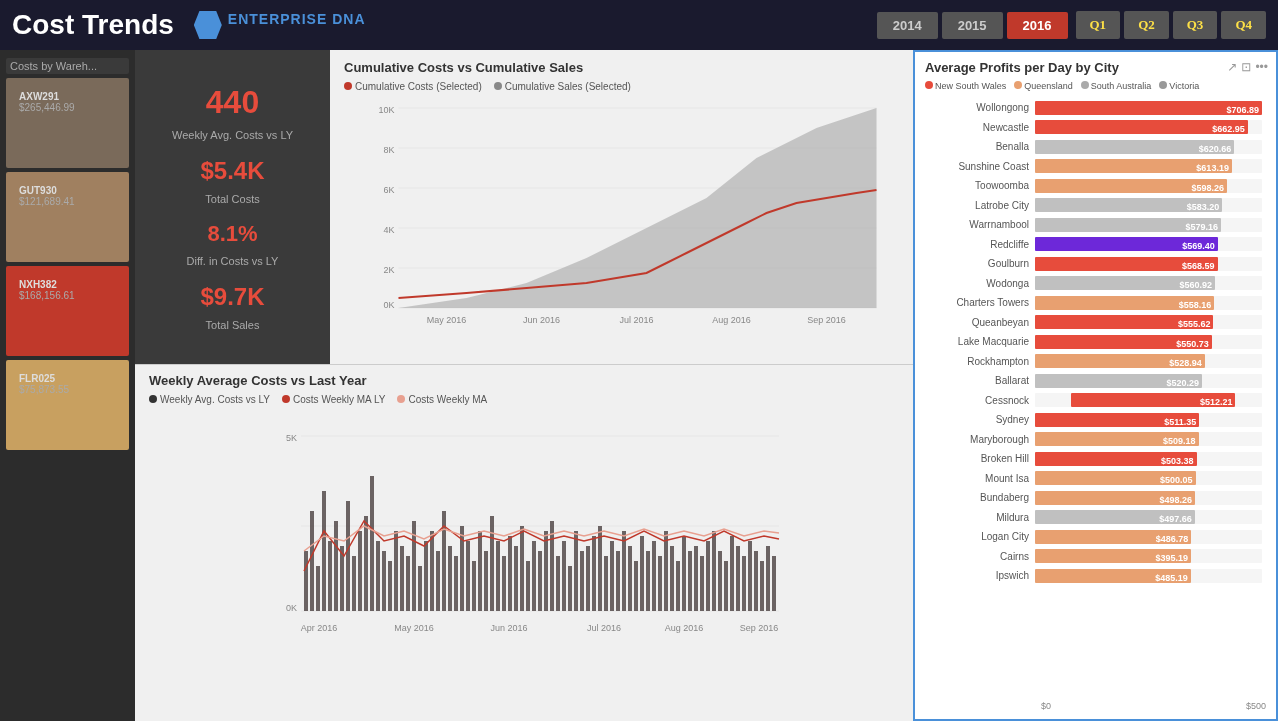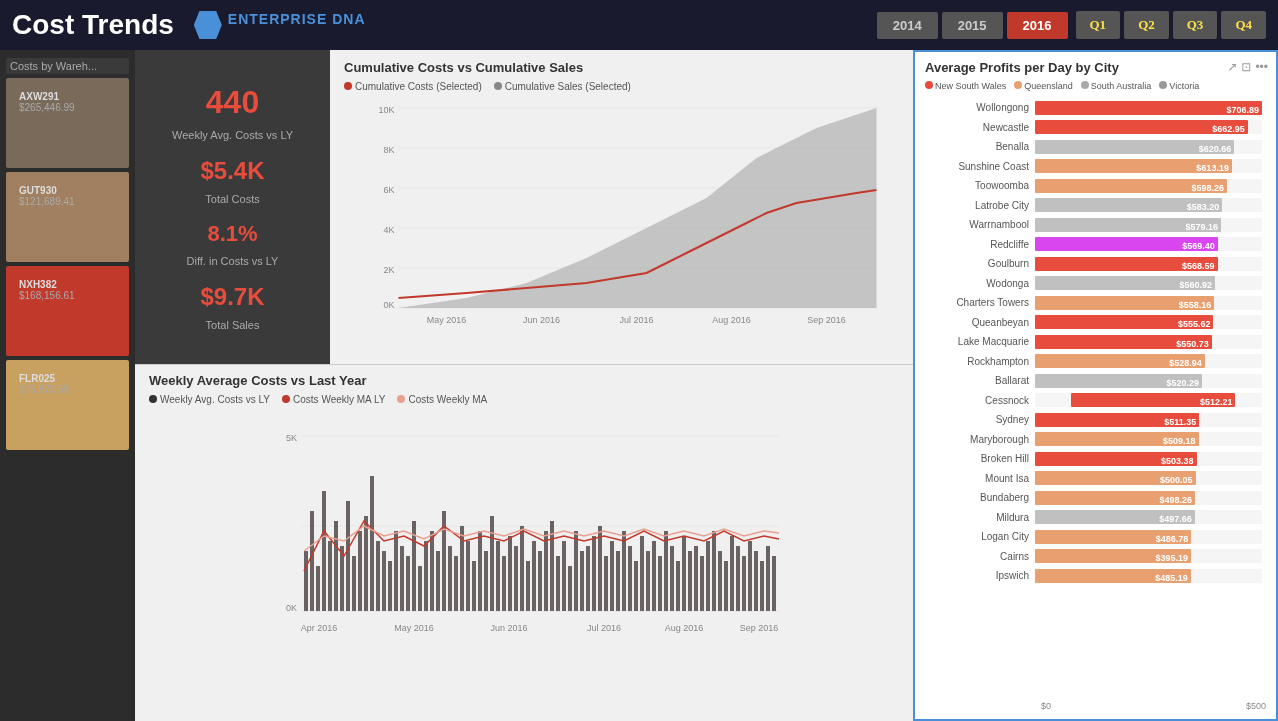--- a/index.html
+++ b/index.html
@@ -558,21 +558,21 @@
       <div class="bar-city">Warrnambool</div>
       <div class="bar-container">
         <div class="bar-fill" style="width:81.93071057731754%;background:#c0c0c0;">
           <span class="bar-value">$579.16</span>
         </div>
       </div>
     </div>
         <div class="bar-row">
       <div class="bar-city">Redcliffe</div>
       <div class="bar-container">
-        <div class="bar-fill" style="width:80.5500148537962%;background:#d946ef;">
+        <div class="bar-fill" style="width:80.5500148537962%;background:#6d28d9;">
           <span class="bar-value">$569.40</span>
         </div>
       </div>
     </div>
         <div class="bar-row">
       <div class="bar-city">Goulburn</div>
       <div class="bar-container">
         <div class="bar-fill" style="width:80.43542842592201%;background:#e74c3c;">
           <span class="bar-value">$568.59</span>
         </div>

